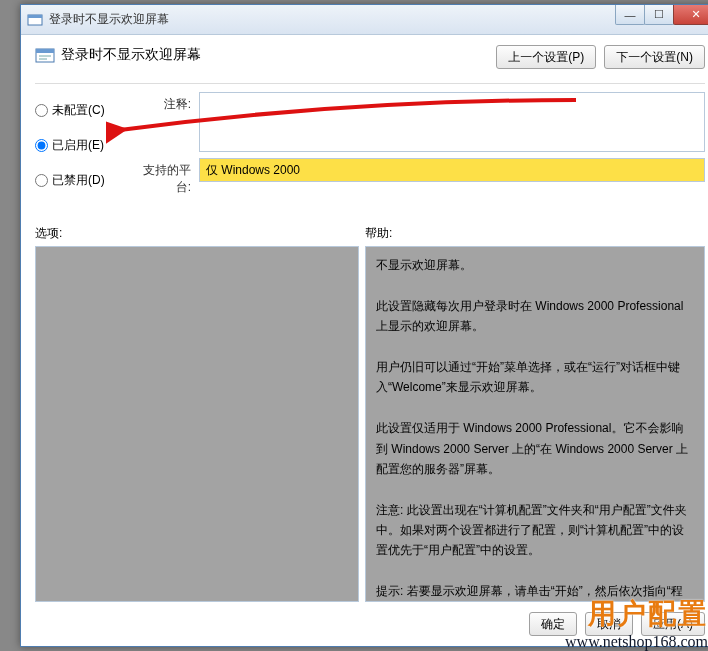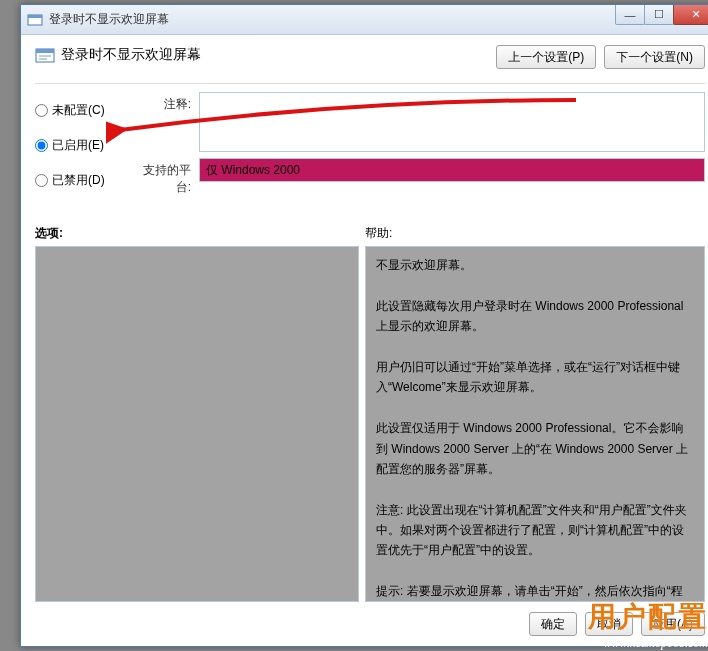--- a/index.html
+++ b/index.html
@@ -19,32 +19,32 @@
 .header-btns { margin-left:auto; display:flex; gap:8px; }
 .btn { height: 24px; padding: 0 11px; background: linear-gradient(#fdfdfd, #e7e7e7); border: 1px solid #a0a0a0; border-radius: 3px; font-size: 12px; cursor: pointer; display:inline-flex; align-items:center; }
 .top-section { display:flex; margin-top:6px; }
 .radio-col { width: 96px; padding-top: 4px; }
 .radio-row { display:flex; align-items:center; margin: 6px 0 18px 0; font-size:12px; }
 .radio-row input { margin-right:4px; }
 .fields-col { flex:1; }
 .field-row { display:flex; margin-bottom: 6px; }
 .field-label { width:68px; text-align:right; padding-right:8px; padding-top:4px; font-size:12px; color:#333; }
 .comment-box { flex:1; height:60px; border:1px solid #b8c9db; background:#fff; padding:4px; font-size:12px; resize:none; outline:none; }
-.platform-box { flex:1; height:24px; border:1px solid #b8c9db; background:#be185d; padding:3px 6px; font-size:12px; }
+.platform-box { flex:1; height:24px; border:1px solid #b8c9db; background:#fde047; padding:3px 6px; font-size:12px; }
 .arrow-svg { position:absolute; left:106px; top:92px; pointer-events:none; }
 .section-labels { display:flex; margin-top:18px; margin-bottom:4px; }
 .section-labels div { font-size:12px; }
-.section-labels .left { width: 330px; font-weight: bold; }
+.section-labels .left { width: 330px; }
 .panes { display:flex; gap:6px; flex:1; min-height:0; }
 .pane { border:1px solid #b8c9db; background:#a3a3a3; flex:1; overflow-y:auto; padding: 8px 10px; font-size:12px; line-height:1.7; }
 .pane.left { flex: 0 0 324px; }
 .footer { display:flex; justify-content:flex-end; gap:8px; padding-top:10px; }
 .watermark { position:absolute; right:0; bottom:0; font-family: "KaiTi", serif; text-align:right; pointer-events:none; }
 .watermark .line1 { font-size:28px; color:#e87b10; font-weight:bold; letter-spacing:2px; text-shadow:0 0 2px #fff; }
-.watermark .line2 { font-size:12px; color:#ffffff; font-style:italic; }
+.watermark .line2 { font-size:16px; color:#0f172a; }
 hr.sep { border:none; border-top:1px solid #ddd; margin: 4px 0 2px 0; }
 </style>
 </head>
 <body>
 
 <div class="window">
   <div class="titlebar">
     <span class="icon">
       <svg width="16" height="16">
           <rect x="1" y="3" width="14" height="10" fill="#fff" stroke="#4a7ab0"></rect>

